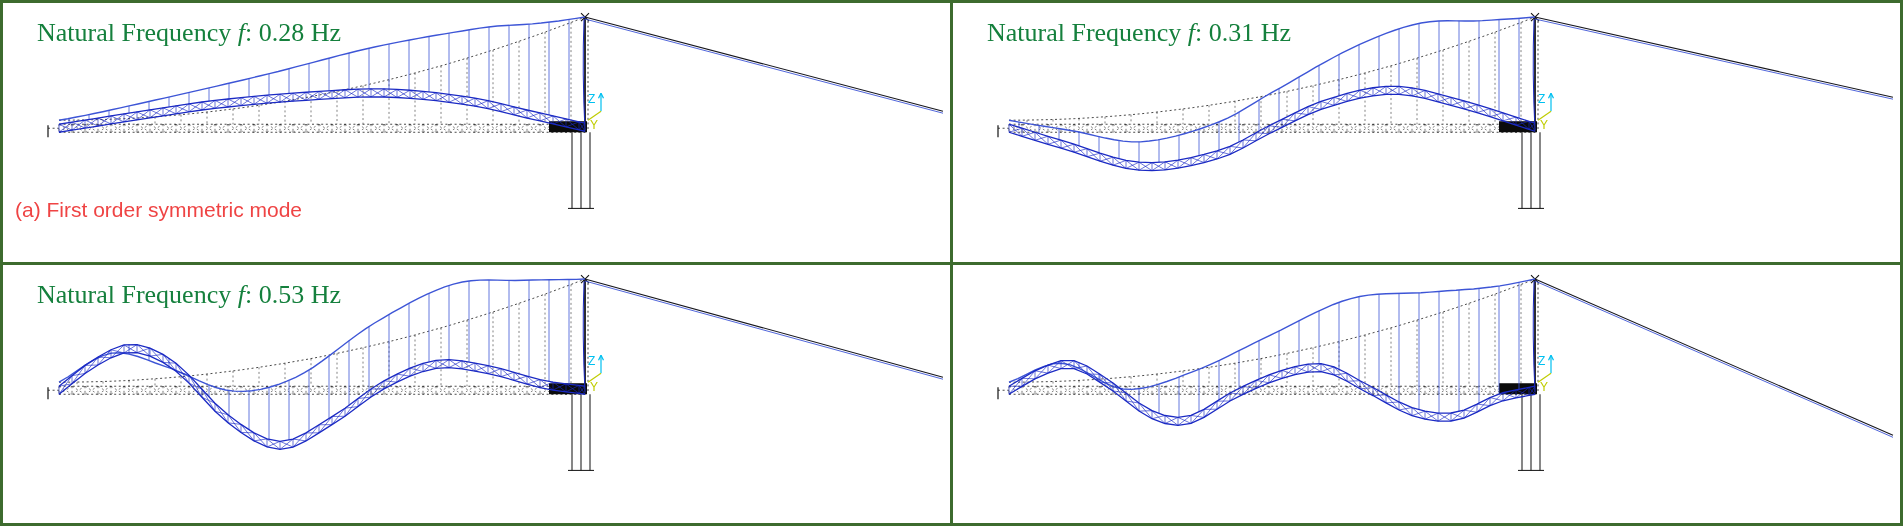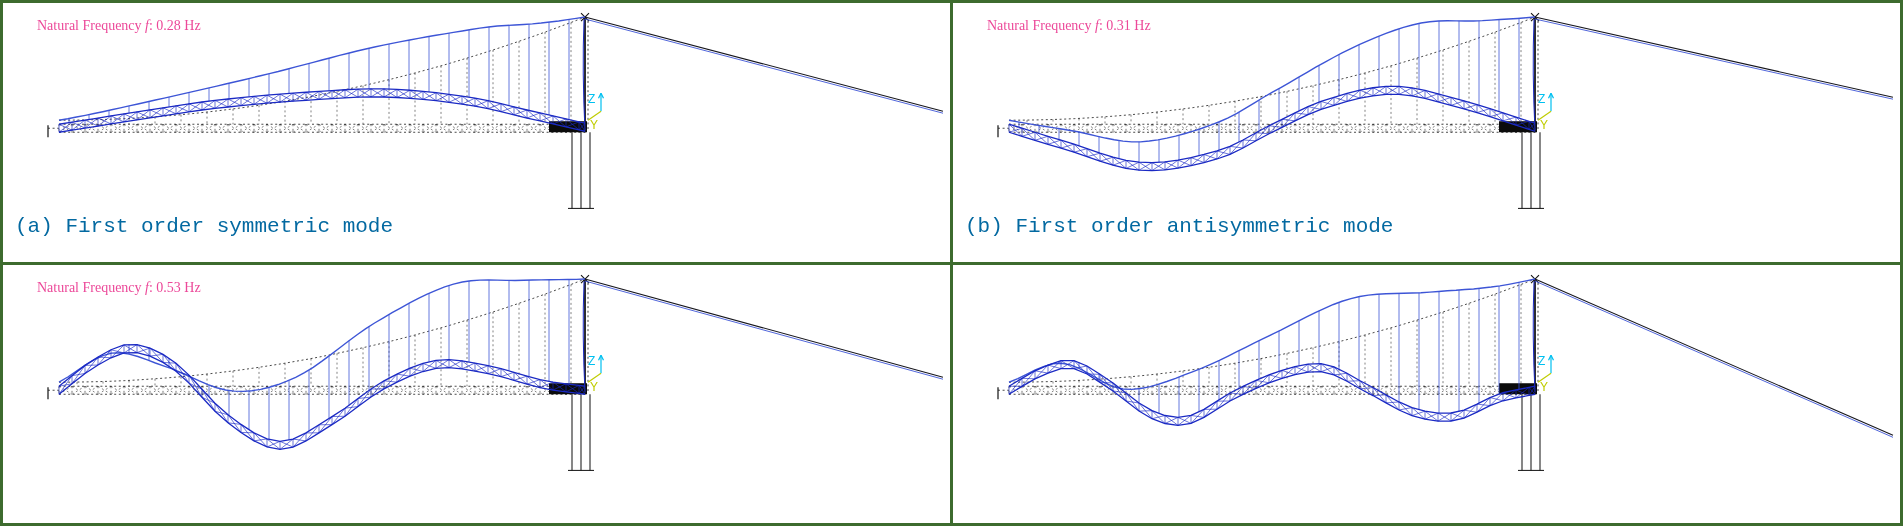--- a/index.html
+++ b/index.html
@@ -6,27 +6,27 @@
   .figure{
     width:1903px;height:526px;box-sizing:border-box;
     border:3px solid var(--border-green,#3d6b2e);
     display:grid;grid-template-columns:1fr 1fr;grid-template-rows:1fr 1fr;
     gap:3px;background:var(--border-green,#3d6b2e);
   }
   .panel{position:relative;background:#ffffff;overflow:hidden;margin:0;}
   .panel svg{position:absolute;inset:0;width:100%;height:100%;display:block;}
   .freq{
     position:absolute;left:34px;top:15px;
-    font-family:"Liberation Serif",serif;font-size:14px;color:#ec4899;
+    font-family:"Liberation Serif",serif;font-size:26px;color:#15803d;
     white-space:nowrap;
   }
   .freq i{font-style:italic;}
   .caption{
-    position:absolute;left:12px;bottom:24px;
-    font-family:Liberation Mono, monospace;font-size:21px;color:#0369a1;
+    position:absolute;left:12px;bottom:40px;
+    font-family:Liberation Sans, sans-serif;font-size:21px;color:#ef4444;
     white-space:nowrap;
   }
 </style>
 </head>
 <body>
 
 <div class="figure">
 
   <figure class="panel">
     <svg viewBox="0 0 947 258" preserveAspectRatio="none">
@@ -668,21 +668,20 @@
         <line x1="576.0" y1="118.1" x2="582.0" y2="128.0" stroke="#1b2ac4" stroke-width="0.65"></line>
         <line x1="576.0" y1="126.1" x2="582.0" y2="120.0" stroke="#1b2ac4" stroke-width="0.65"></line>
         <line x1="598.0" y1="108.0" x2="598.0" y2="90.0" stroke="#00c0f0" stroke-width="1.2"></line>
         <line x1="598.0" y1="90.0" x2="595.5" y2="95.0" stroke="#00c0f0" stroke-width="1.2"></line>
         <line x1="598.0" y1="90.0" x2="600.5" y2="95.0" stroke="#00c0f0" stroke-width="1.2"></line>
         <text x="585" y="100" fill="#00c0f0" font-size="12" font-family="Liberation Sans, sans-serif">Z</text>
         <line x1="598.0" y1="108.0" x2="585.0" y2="117.0" stroke="#bfcc00" stroke-width="1.2"></line>
         <text x="587" y="126" fill="#bfcc00" font-size="12" font-family="Liberation Sans, sans-serif">Y</text>
       </svg>
     <div class="freq"><span>Natural Frequency </span><i>f</i><span>: 0.31 Hz</span></div>
-    <figcaption class="caption">(b) First order antisymmetric mode</figcaption>
   </figure>
 
   <figure class="panel">
     <svg viewBox="0 0 947 258" preserveAspectRatio="none">
         <line x1="56.0" y1="121.0" x2="582.0" y2="121.0" stroke="#1c1c1c" stroke-width="0.8" stroke-dasharray="2,2.6"></line>
         <line x1="56.0" y1="129.0" x2="582.0" y2="129.0" stroke="#1c1c1c" stroke-width="0.8" stroke-dasharray="2,2.6"></line>
         <line x1="56.0" y1="121.0" x2="56.0" y2="129.0" stroke="#1c1c1c" stroke-width="0.6" stroke-dasharray="2,2.6"></line>
         <line x1="56.0" y1="121.0" x2="69.0" y2="129.0" stroke="#1c1c1c" stroke-width="0.55" stroke-dasharray="2,2.6"></line>
         <line x1="56.0" y1="129.0" x2="69.0" y2="121.0" stroke="#1c1c1c" stroke-width="0.55" stroke-dasharray="2,2.6"></line>
         <line x1="69.0" y1="121.0" x2="69.0" y2="129.0" stroke="#1c1c1c" stroke-width="0.6" stroke-dasharray="2,2.6"></line>

